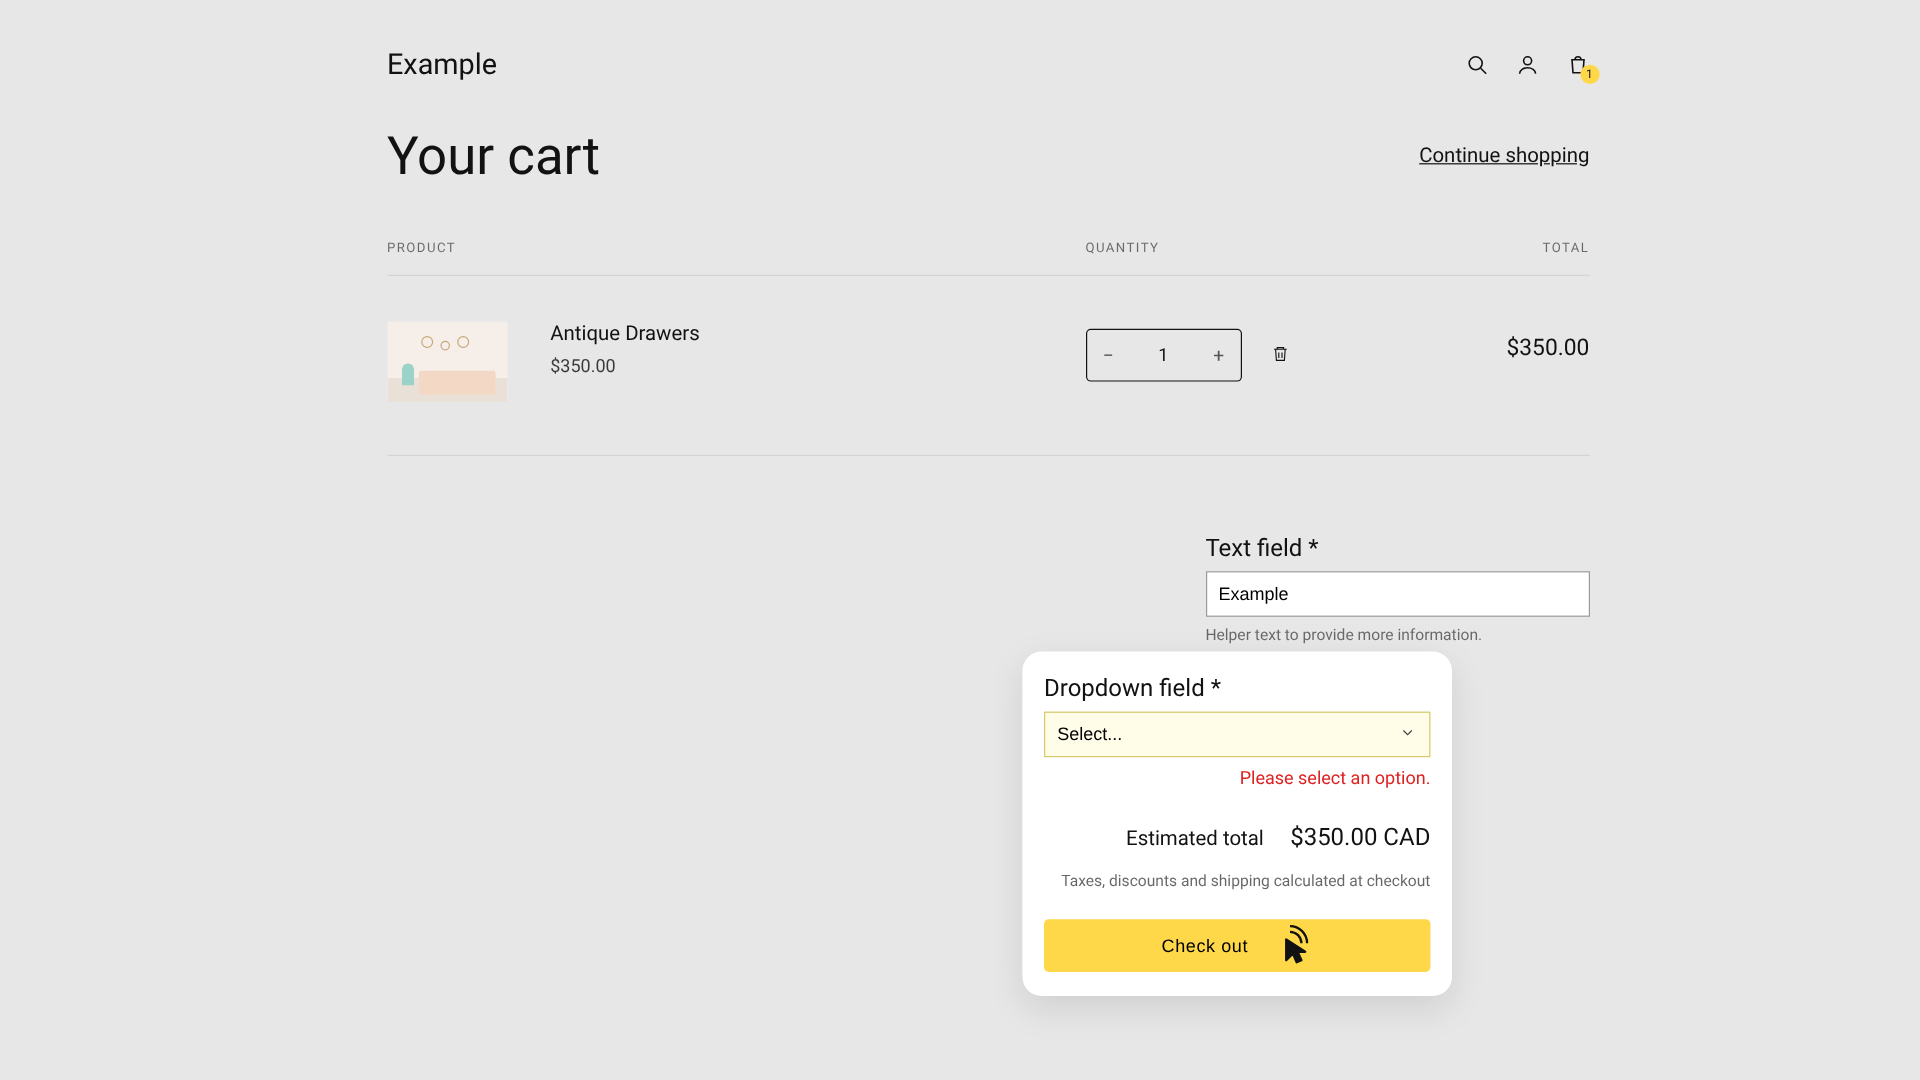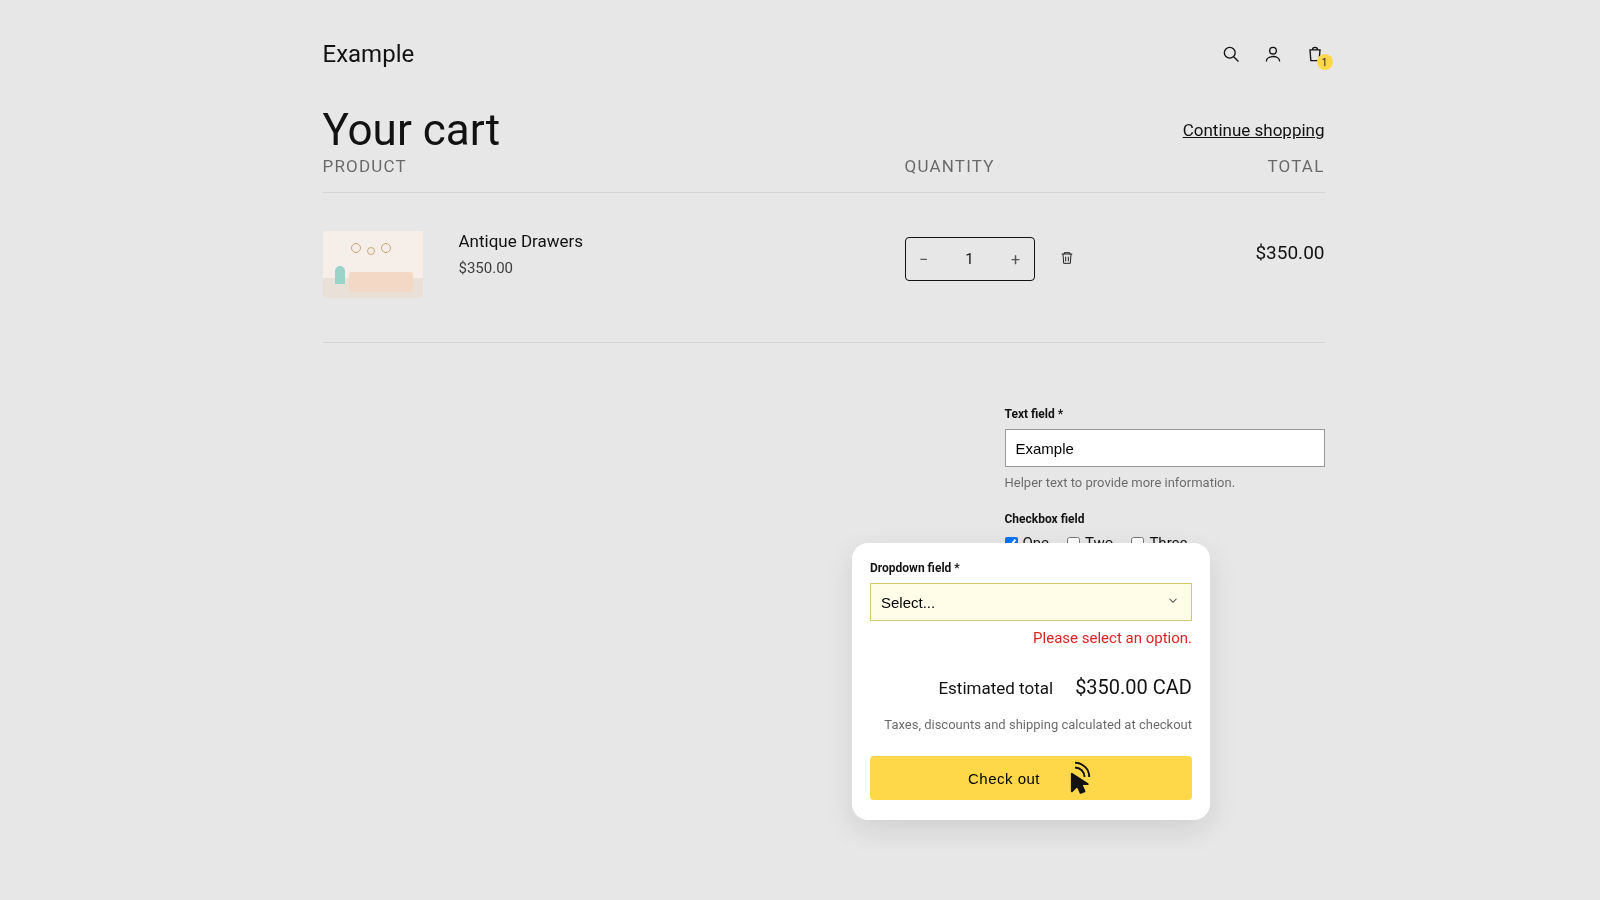--- a/index.html
+++ b/index.html
@@ -8,21 +8,21 @@
 .inner { width: 1002px; margin: 0 auto; }
 .topbar { padding-top: 40px; display: flex; align-items: center; justify-content: space-between; }
 .brand { font-size: 24px; font-weight: 400; }
 .top-icons { display: flex; align-items: center; gap: 22px; }
 .icon-btn { width: 20px; height: 20px; display: inline-flex; align-items: center; justify-content: center; cursor: pointer; color: #121212; position: relative; }
 .icon-btn svg { width: 20px; height: 20px; }
 .cart-badge { position: absolute; right: -8px; bottom: -6px; width: 16px; height: 16px; border-radius: 50%; background: #ffd84a; color: #121212; font-size: 10px; display: flex; align-items: center; justify-content: center; }
 .cart-head { display: flex; align-items: center; justify-content: space-between; margin-top: 36px; }
 .cart-title { font-size: 44px; font-weight: 400; letter-spacing: 0px; }
 .continue { font-size: 17px; color: #121212; text-decoration: underline; cursor: pointer; }
-.table-head { display: flex; align-items: center; padding-bottom: 16px; border-bottom: 1px solid rgba(0,0,0,0.08); font-size: 17px; letter-spacing: 1.2px; color: rgba(0,0,0,0.55); }
+.table-head { display: flex; align-items: center; margin-top: 44px; padding-bottom: 16px; border-bottom: 1px solid rgba(0,0,0,0.08); font-size: 11px; letter-spacing: 1.2px; color: rgba(0,0,0,0.55); }
 .col-product { flex: 1; }
 .col-qty { width: 260px; text-align: left; }
 .col-total { width: 160px; text-align: right; }
 .item-row { display: flex; align-items: flex-start; padding: 38px 0 44px 0; border-bottom: 1px solid rgba(0,0,0,0.08); }
 .thumb { width: 100px; height: 67px; background: #f4ece6; border-radius: 2px; display: flex; align-items: flex-end; justify-content: center; overflow: hidden; }
 .thumb .wall { width: 100%; height: 100%; background: linear-gradient(#f6efe9 0%, #f6efe9 70%, #e9e1d8 70%, #e9e1d8 100%); position: relative; }
 .thumb .dot { position: absolute; width: 10px; height: 10px; border-radius: 50%; border: 1px solid #c9a87a; top: 12px; }
 .thumb .d1 { left: 28px; }
 .thumb .d2 { left: 44px; width: 8px; height: 8px; top: 16px; }
 .thumb .d3 { left: 58px; }
@@ -31,21 +31,21 @@
 .item-info { margin-left: 36px; flex: 1; }
 .item-name { font-size: 17px; font-weight: 400; margin-bottom: 8px; }
 .item-price { font-size: 15px; color: rgba(0,0,0,0.75); }
 .qty-wrap { width: 260px; display: flex; align-items: center; gap: 24px; margin-top: 6px; }
 .stepper { display: flex; align-items: center; border: 1px solid #121212; border-radius: 4px; width: 130px; height: 44px; }
 .step-btn { flex: 0 0 36px; height: 100%; display: flex; align-items: center; justify-content: center; cursor: pointer; font-size: 16px; color: #555; }
 .step-val { flex: 1; text-align: center; font-size: 15px; }
 .trash { width: 16px; height: 18px; cursor: pointer; color: #121212; }
 .row-total { width: 160px; text-align: right; font-size: 19px; margin-top: 10px; }
 .sidebox { width: 320px; margin-left: auto; margin-top: 64px; }
-.fld-label { font-size: 12px; font-weight: 700; margin-bottom: 8px; }
+.fld-label { font-size: 20px; font-weight: 400; margin-bottom: 8px; }
 .text-input { width: 100%; height: 38px; border: 1px solid #999; background: #fff; padding: 0 10px; font-size: 15px; }
 .helper { font-size: 13px; color: rgba(0,0,0,0.55); margin-top: 8px; }
 .cb-row { display: flex; gap: 18px; margin-top: 6px; font-size: 15px; }
 .cb-row label { display: inline-flex; align-items: center; gap: 5px; }
 .card { position: absolute; background: #fff; border-radius: 16px; padding: 18px 18px 20px 18px; box-shadow: 0 10px 30px rgba(0,0,0,0.10); width: 358px; }
 .select-wrap { position: relative; }
 .select { width: 100%; height: 38px; border: 1px solid #d6c86b; background: #fffde8; padding: 0 10px; font-size: 15px; appearance: none; -webkit-appearance: none; }
 .select-caret { position: absolute; right: 12px; top: 50%; transform: translateY(-50%); pointer-events: none; color: #444; }
 .err { color: #d22; font-size: 15px; margin-top: 8px; text-align: right; }
 .est-row { display: flex; justify-content: flex-end; align-items: baseline; gap: 22px; margin-top: 28px; }

